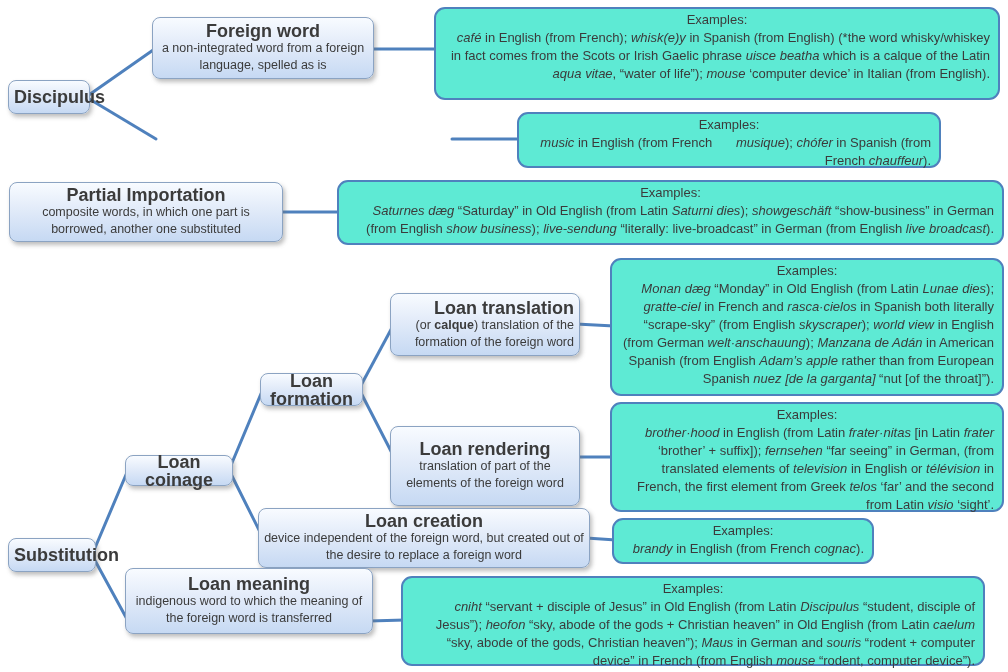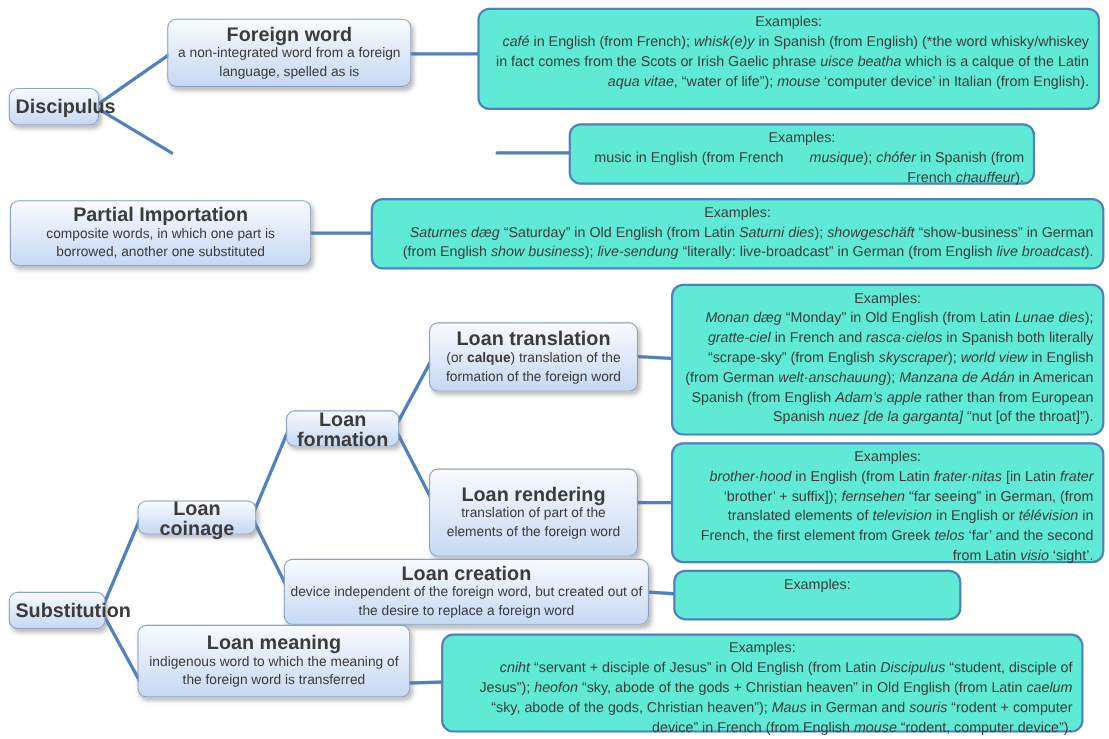--- a/index.html
+++ b/index.html
@@ -23,21 +23,21 @@
     border:2.5px solid #4f81bd;border-radius:11px;
     padding:2px 8px 3px 8px;font-size:13px;line-height:18px;
   }
   .ex-header{text-align:center;font-size:13px;line-height:18px;}
   .ex-body{text-align:right;}
   
   .n-importation{left:8px;top:80px;width:82px;height:34px;}
   .n-foreign-word{left:152px;top:17px;width:222px;height:62px;}
   .n-loan-word{left:152px;top:110px;width:304px;height:58px;}
   .n-partial{left:9px;top:182px;width:274px;height:60px;}
-  .n-loan-translation{left:390px;top:293px;width:190px;height:63px;}
+  .n-loan-translation{left:390px;top:293px;width:190px;height:63px;text-align:right;}
   .n-loan-formation{left:260px;top:373px;width:103px;height:33px;}
   .n-loan-rendering{left:390px;top:426px;width:190px;height:80px;}
   .n-loan-coinage{left:125px;top:455px;width:108px;height:31px;}
   .n-loan-creation{left:258px;top:508px;width:332px;height:60px;}
   .n-substitution{left:8px;top:538px;width:88px;height:34px;}
   .n-loan-meaning{left:125px;top:568px;width:248px;height:66px;}
   
   .e1{left:434px;top:7px;width:566px;height:93px;}
   .e2{left:517px;top:112px;width:424px;height:56px;}
   .e3{left:337px;top:180px;width:667px;height:65px;}
@@ -118,40 +118,41 @@
     <div class="node-desc"><span>indigenous word to which the meaning of the foreign word is transferred</span></div>
   </div>
 
   <div class="example e1">
     <div class="ex-header">Examples:</div>
     <div class="ex-body"><span style="font-style: italic;">café</span><span> in English (from French); </span><span style="font-style: italic;">whisk(e)y</span><span> in Spanish (from English) (*the word whisky/whiskey in fact comes from the Scots or Irish Gaelic phrase </span><span style="font-style: italic;">uisce beatha</span><span> which is a calque of the Latin </span><span style="font-style: italic;">aqua vitae</span><span>, “water of life”); </span><span style="font-style: italic;">mouse</span><span> ‘computer device’ in Italian (from English).</span></div>
   </div>
 
   <div class="example e2">
     <div class="ex-header">Examples:</div>
-    <div class="ex-body"><span style="">music</span><span> in English (from French </span><span style="font-style: italic; margin-left: 20px;">musique</span><span>); </span><span style="font-style: italic;">chófer</span><span> in Spanish (from French </span><span style="font-style: italic;">chauffeur</span><span>).</span></div>
+    <div class="ex-body"><span style="font-style: italic;">music</span><span> in English (from French </span><span style="font-style: italic; margin-left: 20px;">musique</span><span>); </span><span style="font-style: italic;">chófer</span><span> in Spanish (from French </span><span style="font-style: italic;">chauffeur</span><span>).</span></div>
   </div>
 
   <div class="example e3">
     <div class="ex-header">Examples:</div>
     <div class="ex-body"><span style="font-style: italic;">Saturnes dæg</span><span> “Saturday” in Old English (from Latin </span><span style="font-style: italic;">Saturni dies</span><span>); </span><span style="font-style: italic;">showgeschäft</span><span> “show-business” in German (from English </span><span style="font-style: italic;">show business</span><span>); </span><span style="font-style: italic;">live-sendung</span><span> “literally: live-broadcast” in German (from English </span><span style="font-style: italic;">live broadcast</span><span>).</span></div>
   </div>
 
   <div class="example e4">
     <div class="ex-header">Examples:</div>
     <div class="ex-body"><span style="font-style: italic;">Monan dæg</span><span> “Monday” in Old English (from Latin </span><span style="font-style: italic;">Lunae dies</span><span>); </span><span style="font-style: italic;">gratte-ciel</span><span> in French and </span><span style="font-style: italic;">rasca·cielos</span><span> in Spanish both literally “scrape-sky” (from English </span><span style="font-style: italic;">skyscraper</span><span>); </span><span style="font-style: italic;">world view</span><span> in English (from German </span><span style="font-style: italic;">welt·anschauung</span><span>); </span><span style="font-style: italic;">Manzana de Adán</span><span> in American Spanish (from English </span><span style="font-style: italic;">Adam’s apple</span><span> rather than from European Spanish </span><span style="font-style: italic;">nuez [de la garganta]</span><span> “nut [of the throat]”).</span></div>
   </div>
 
   <div class="example e5">
     <div class="ex-header">Examples:</div>
     <div class="ex-body"><span style="font-style: italic;">brother·hood</span><span> in English (from Latin </span><span style="font-style: italic;">frater·nitas</span><span> [in Latin </span><span style="font-style: italic;">frater</span><span> ‘brother’ + suffix]); </span><span style="font-style: italic;">fernsehen</span><span> “far seeing” in German, (from translated elements of </span><span style="font-style: italic;">television</span><span> in English or </span><span style="font-style: italic;">télévision</span><span> in French, the first element from Greek </span><span style="font-style: italic;">telos</span><span> ‘far’ and the second from Latin </span><span style="font-style: italic;">visio</span><span> ‘sight’.</span></div>
   </div>
 
   <div class="example e6">
     <div class="ex-header">Examples:</div>
+    <div class="ex-body"><span style="font-style: italic;">brandy</span><span> in English (from French </span><span style="font-style: italic;">cognac</span><span>).</span></div>
   </div>
 
   <div class="example e7">
     <div class="ex-header">Examples:</div>
     <div class="ex-body"><span style="font-style: italic;">cniht</span><span> “servant + disciple of Jesus” in Old English (from Latin </span><span style="font-style: italic;">Discipulus</span><span> “student, disciple of Jesus”); </span><span style="font-style: italic;">heofon</span><span> “sky, abode of the gods + Christian heaven” in Old English (from Latin </span><span style="font-style: italic;">caelum</span><span> “sky, abode of the gods, Christian heaven”); </span><span style="font-style: italic;">Maus</span><span> in German and </span><span style="font-style: italic;">souris</span><span> “rodent + computer device” in French (from English </span><span style="font-style: italic;">mouse</span><span> “rodent, computer device”).</span></div>
   </div>
 
 </div>
 
 </body></html>

